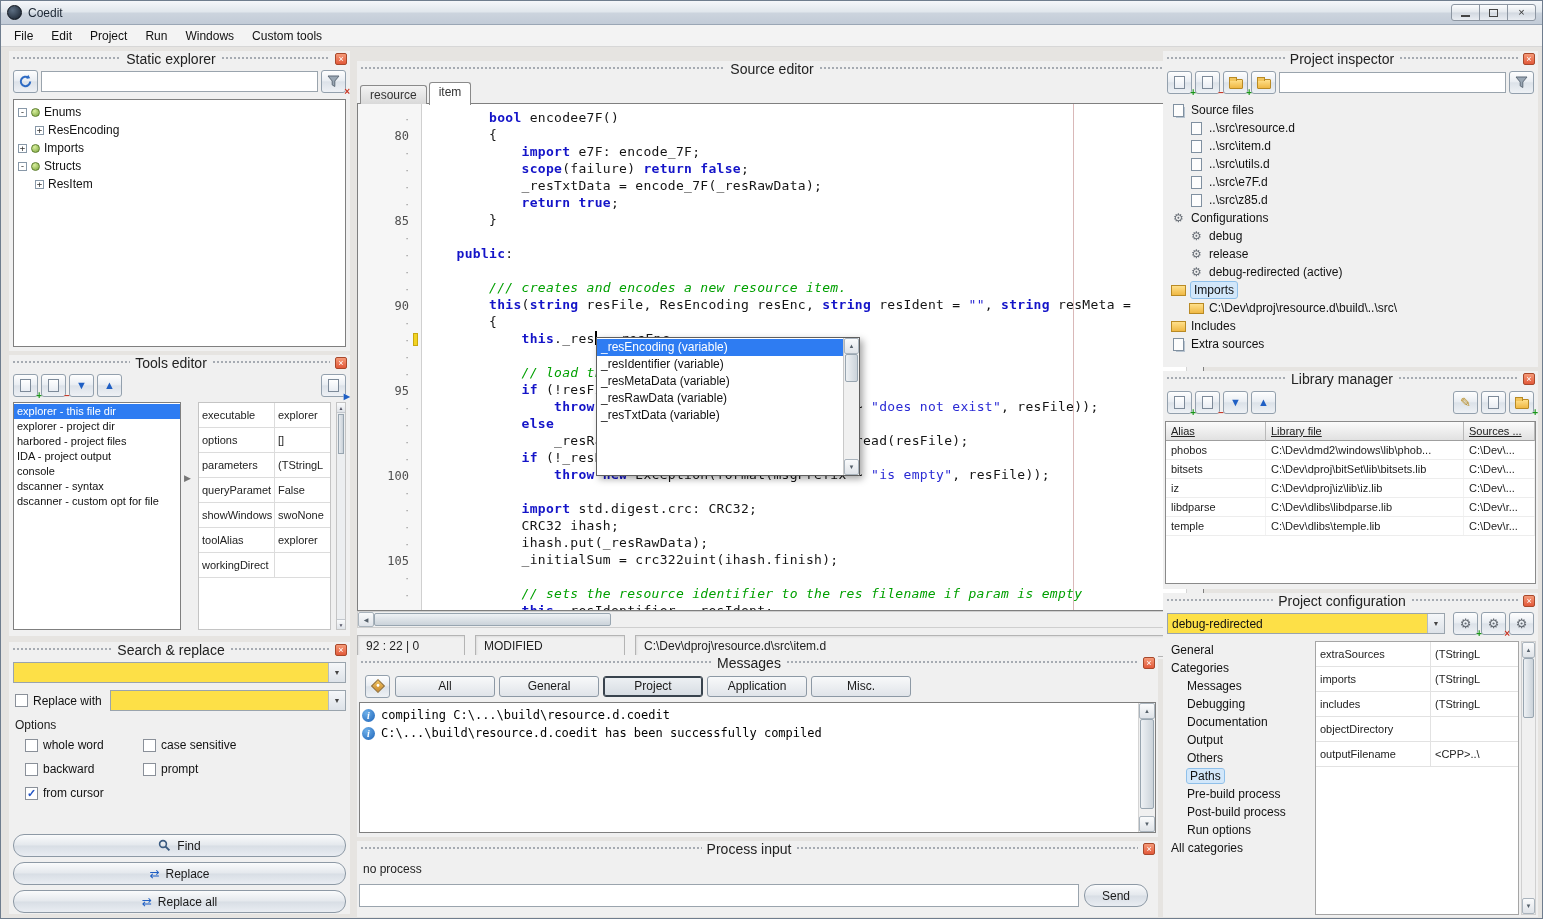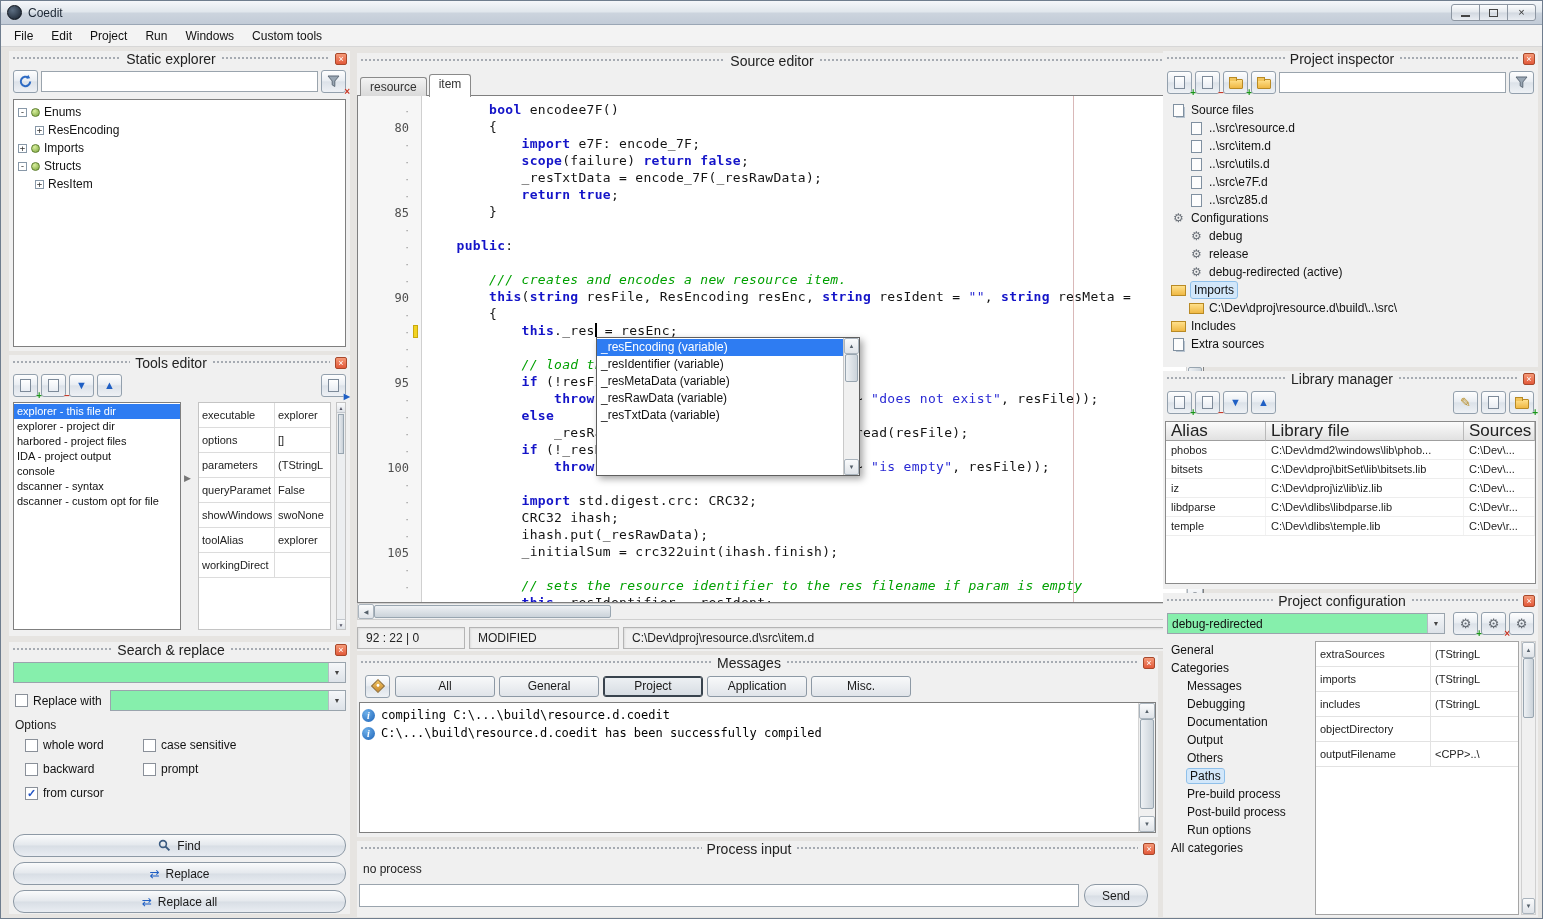--- a/index.html
+++ b/index.html
@@ -27,21 +27,21 @@
   .phead { height:15px; display:flex; align-items:center; gap:5px; padding:0 3px; }
   .pdots { flex:1; height:5px; background-image:radial-gradient(circle,#a6abb2 0.9px,transparent 1.1px); background-size:4px 4px; }
   .ptitle { font-size:14px; color:#222; white-space:nowrap; }
   .pclose { width:12px; height:12px; flex:none; background:linear-gradient(#f59a78,#e2593a); border:1px solid #a8482b; border-radius:2px; color:#fff; font-size:9px; line-height:10px; text-align:center; }
   .toolbar { position:absolute; display:flex; align-items:center; gap:3px; }
   .tb-btn { width:25px; height:23px; flex:none; border:1px solid #93a0ad; border-radius:3px; background:linear-gradient(#fefefe,#eaeef3 45%,#dce2e9 52%,#eef1f5); display:inline-flex; align-items:center; justify-content:center; position:relative; }
   .tb-spacer { flex:1; }
   .text-input { border:1px solid #9aa4ad; background:#fff; height:21px; font-size:12px; padding:0 4px; font-family:"Liberation Sans",sans-serif; }
   .grow { flex:1; min-width:0; }
   .btn { border:1px solid #8d99a5; border-radius:11px; background:linear-gradient(#fafbfc,#e4e8ed 48%,#d8dee5 52%,#e9edf2); font-size:12px; color:#1a1a1a; display:flex; align-items:center; justify-content:center; gap:6px; }
-  .combo { position:relative; border:1px solid #9aa4ad; background:#86efac; height:21px; }
+  .combo { position:relative; border:1px solid #9aa4ad; background:#fde047; height:21px; }
   .combo-text { position:absolute; left:4px; top:0; line-height:20px; font-size:12px; color:#111; }
   .arrow-btn { position:absolute; right:0; top:0; bottom:0; width:17px; background:linear-gradient(#f5f7f9,#dde2e8); border-left:1px solid #b3bcc4; display:flex; align-items:center; justify-content:center; font-size:7px; color:#444; }
 
   
   .mi-page { width:11px; height:13px; background:linear-gradient(#ffffff,#e9edf3); border:1px solid #7d8a99; position:relative; display:inline-block; }
   .ovl { position:absolute; right:-5px; bottom:-5px; font-size:10px; font-weight:bold; line-height:1; text-shadow:0 0 1px #fff; }
   .ovl-plus { color:#189418; } .ovl-minus { color:#c63322; } .ovl-x { color:#c63322; } .ovl-arrow { color:#1f5fc4; font-size:8px; }
   .mi-folder { width:14px; height:10px; background:linear-gradient(#ffe08a,#efb844); border:1px solid #b98a24; border-radius:1px; position:relative; display:inline-block; margin-top:3px; }
   .mi-folder::before { content:""; position:absolute; left:-1px; top:-3px; width:6px; height:3px; background:#f2c55c; border:1px solid #b98a24; border-bottom:none; }
   .mi-arrow { color:#1f5fc4; font-size:11px; font-weight:bold; }
@@ -84,21 +84,21 @@
   #sr-row2 .combo { flex:1; }
   #sr-opts { position:absolute; top:76px; left:6px; font-size:12px; color:#222; }
   #sr-checks { position:absolute; top:96px; left:16px; display:grid; grid-template-columns:118px 150px; row-gap:10px; }
   .cb { display:flex; align-items:center; gap:5px; font-size:12px; color:#111; cursor:default; }
   .cb-box { width:13px; height:13px; flex:none; background:#fff; border:1px solid #8a9099; display:flex; align-items:center; justify-content:center; font-size:11px; font-weight:bold; color:#2456c6; line-height:1; }
   .big-btn { position:absolute; left:4px; right:4px; height:23px; }
   #find-btn { top:192px; } #replace-btn { top:220px; } #replaceall-btn { top:248px; }
   .btn-ic { color:#1f5fc4; font-size:12px; line-height:1; }
 
   
-  #p-editor { left:356px; top:52px; width:847px; height:598px; }
+  #p-editor { left:356px; top:60px; width:847px; height:598px; }
   #editor-tabs { position:absolute; top:20px; left:3px; height:23px; display:flex; align-items:flex-end; z-index:3; }
   .tab { height:19px; padding:2px 9px 0; font-size:12px; color:#333; background:linear-gradient(#f3f3f3,#d9d9d9); border:1px solid #8a8a8a; border-bottom:none; border-radius:3px 3px 0 0; margin-right:2px; }
   .tab.active { background:#fff; height:23px; margin-bottom:-1px; z-index:4; }
   #editor-box { position:absolute; top:42px; left:0; right:0; height:508px; border:1px solid #7f7f7f; background:#fff; display:flex; overflow:hidden; }
   #editor-gutter { width:64px; flex:none; background:#f6f6f6; border-right:1px solid #d0d0d0; padding-top:6px; overflow:hidden; }
   .gut-line { height:17px; display:flex; align-items:center; justify-content:flex-end; padding-right:12px; position:relative; }
   .gut-num { font-family:"DejaVu Sans Mono",monospace; font-size:12px; color:#4e4e4e; }
   .gut-dot { color:#8a8a8a; font-size:11px; }
   .gut-mod { position:absolute; right:3px; top:2px; width:5px; height:13px; background:#f2d323; border:1px solid #c9a90e; }
   #editor-code { flex:1; position:relative; padding:6px 0 0 2px; overflow:hidden; font-family:"DejaVu Sans Mono","Liberation Mono",monospace; font-size:13px; letter-spacing:0.3px; }
@@ -112,21 +112,21 @@
   .vscroll { width:17px; flex:none; background:#f0f0f0; border-left:1px solid #d4d4d4; display:flex; flex-direction:column; }
   .sc-arrow { height:16px; flex:none; display:flex; align-items:center; justify-content:center; font-size:6px; color:#55606a; background:linear-gradient(#fafbfc,#dfe3e8); border:1px solid #aab4bd; border-radius:2px; }
   .v-track { flex:1; position:relative; }
   .v-thumb { position:absolute; left:1px; right:1px; background:linear-gradient(90deg,#eef1f4,#cbd3da); border:1px solid #98a5b0; border-radius:2px; }
   #editor-vthumb { top:255px; height:110px; }
   #editor-hscroll { position:absolute; left:0; right:0; top:550px; height:17px; background:#f0f0f0; border:1px solid #cfcfcf; display:flex; }
   .h-track { flex:1; position:relative; }
   .h-thumb { position:absolute; top:1px; bottom:1px; background:linear-gradient(#eef1f4,#cbd3da); border:1px solid #98a5b0; border-radius:2px; }
   #editor-hthumb { left:0px; width:237px; }
   .sc-arrow.h { width:16px; height:auto; }
-  #editor-status { position:absolute; left:0; right:0; top:574px; height:22px; display:flex; gap:4px; }
+  #editor-status { position:absolute; left:0; right:0; top:574px; height:22px; display:flex; gap:10px; }
   .sb-cell { border:1px solid #b4b4b4; box-shadow:inset 1px 1px 2px #dcdcdc; background:#f0f0f0; font-size:12px; color:#222; display:flex; align-items:center; padding:0 8px; white-space:nowrap; overflow:hidden; }
   .sb1 { width:108px; flex:none; } .sb2 { width:150px; flex:none; } .sb3 { flex:1; }
 
   
   #popup { position:absolute; left:595px; top:336px; width:264px; height:139px; background:#fff; border:1px solid #5f5f5f; box-shadow:3px 3px 7px rgba(0,0,0,0.35); z-index:50; display:flex; }
   #popup-list { flex:1; padding-top:1px; font-size:12px; overflow:hidden; }
   .popup-item { height:17px; line-height:17px; padding:0 4px; white-space:nowrap; overflow:hidden; color:#111; }
   .popup-item.selected { background:#2e7cf2; color:#fff; }
   #popup-scroll { width:16px; flex:none; border-left:1px solid #c9c9c9; background:#f0f0f0; display:flex; flex-direction:column; }
   #popup-thumb { top:0; height:28px; }
@@ -161,21 +161,21 @@
   .pic-folder::before { content:""; display:block; width:13px; height:9px; background:linear-gradient(#ffe08a,#efb844); border:1px solid #b98a24; }
   .pic-gear, .pic-wrench { color:#6a7078; font-size:12px; }
   .pi-label { line-height:16px; }
   .pi-label.sel, .cfg-label.sel { background:#d2e7fa; outline:1px solid #8fc0ea; border-radius:2px; padding:0 3px; }
 
   
   #p-library { left:1162px; top:370px; width:375px; height:218px; }
   #lm-toolbar { top:18px; left:4px; right:4px; height:26px; }
   #lm-table { position:absolute; top:50px; left:2px; right:2px; bottom:5px; border:1px solid #8a8a8a; background:#fff; overflow:hidden; }
   #lm-head { display:flex; height:19px; }
-  .lm-hcell { background:linear-gradient(#fbfbfb,#e1e1e1); border-right:1px solid #b9b9b9; border-bottom:1px solid #9f9f9f; font-size:17px; color:#222; line-height:18px; padding:0 5px; white-space:nowrap; overflow:hidden; }
+  .lm-hcell { background:linear-gradient(#fbfbfb,#e1e1e1); border-right:1px solid #b9b9b9; border-bottom:1px solid #9f9f9f; font-size:11px; color:#222; line-height:18px; padding:0 5px; white-space:nowrap; overflow:hidden;text-decoration:underline; }
   .lm-row { display:flex; height:19px; border-bottom:1px solid #ededed;justify-content:center; }
   .lm-cell { font-size:11px; color:#222; line-height:18px; padding:0 5px; white-space:nowrap; overflow:hidden; text-overflow:ellipsis; border-right:1px solid #f2f2f2; }
   .lmc0 { width:100px; flex:none; } .lmc1 { width:198px; flex:none; } .lmc2 { flex:1; }
 
   
   #p-config { left:1162px; top:592px; width:375px; height:324px; }
   #cfg-row { position:absolute; top:18px; left:4px; right:4px; height:24px; display:flex; align-items:center; }
   #cfg-combo { width:278px; flex:none; }
   #cfg-btns { margin-left:auto; display:flex; gap:3px; }
   #cfg-tree { position:absolute; top:48px; left:2px; width:150px; bottom:2px; overflow:hidden; }

